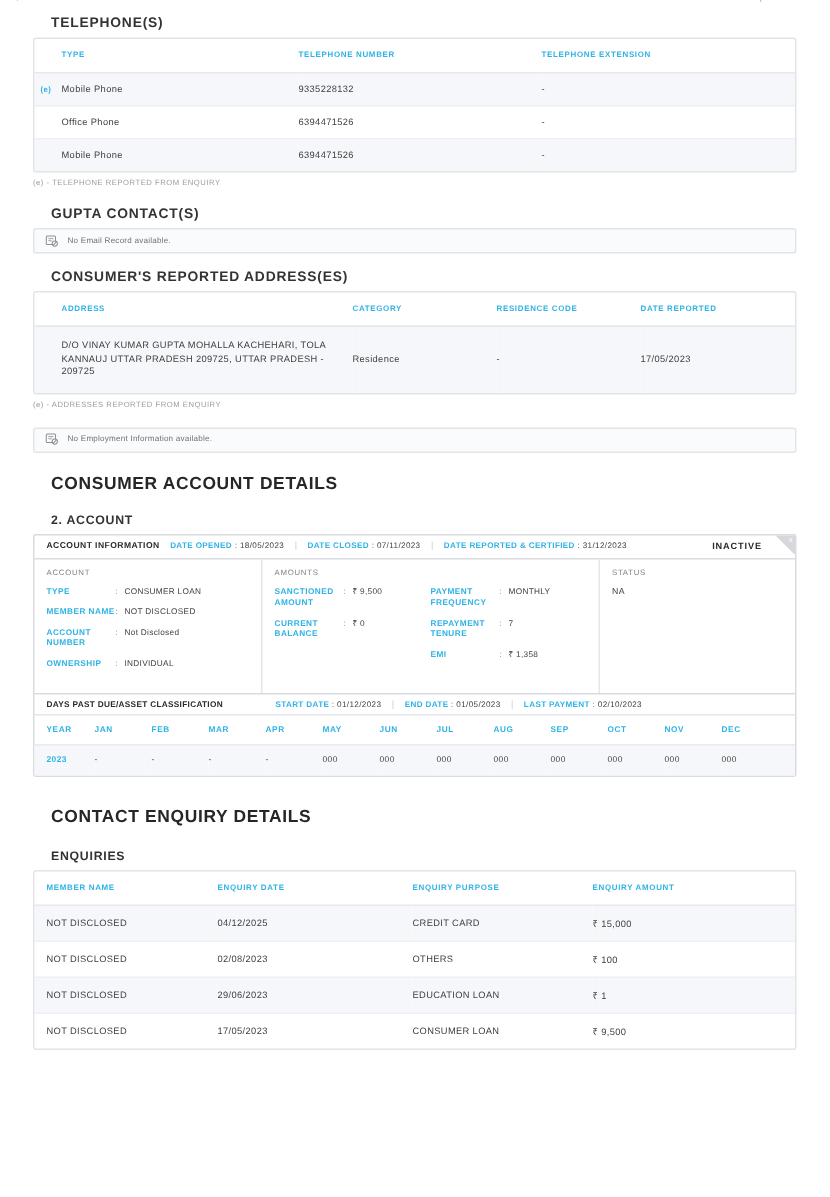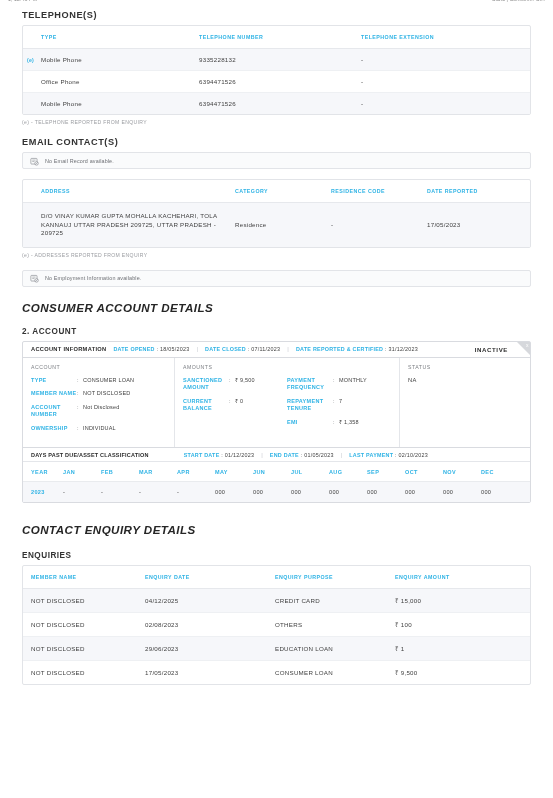--- a/index.html
+++ b/index.html
@@ -31,27 +31,26 @@
   }
 
   .wrap { padding: 0 22px; }
 
   
   .sec-title {
     font-size: 9.2px;
     font-weight: bold;
     letter-spacing: .55px;
     color: #333333;
-    margin: 0 0 5px 0;
+    margin: 0 0 5px 12px;
   }
   .sec-title.big {
     font-size: 11.6px;
     letter-spacing: .45px;
     color: #262626;
-    font-style: italic;
   }
   .sec-title.mid {
     font-size: 8.2px;
     letter-spacing: .5px;
   }
 
   
   .card {
     border: 1px solid #e2e4e8;
     border-radius: 2px;
@@ -299,36 +298,37 @@
           <td>6394471526</td>
           <td>-</td>
         </tr>
       </tbody>
     </table>
   </div>
   <p class="footnote">(e) - TELEPHONE REPORTED FROM ENQUIRY</p>
 
   <div class="spacer-12"></div>
 
-  <h2 class="sec-title">EMAIL CONTACT(S)</h2>
+  <h2 class="sec-title">GUPTA CONTACT(S)</h2>
   <div class="norec">
     <span>
       <svg width="9" height="9" viewBox="0 0 16 16" fill="none" aria-hidden="true">
         <rect x="1.5" y="2.5" width="11" height="10" rx="1.3" stroke="#8b8e93" stroke-width="1.2"></rect>
         <line x1="4" y1="5.5" x2="10" y2="5.5" stroke="#8b8e93" stroke-width="1"></line>
         <line x1="4" y1="8" x2="8" y2="8" stroke="#8b8e93" stroke-width="1"></line>
         <circle cx="11.6" cy="11.4" r="3.1" stroke="#8b8e93" stroke-width="1.2" fill="#fafbfc"></circle>
         <line x1="9.6" y1="13.4" x2="13.6" y2="9.4" stroke="#8b8e93" stroke-width="1.2"></line>
       </svg>
     </span>
     <span class="txt">No Email Record available.</span>
   </div>
 
   <div class="spacer-10"></div>
 
+  <h2 class="sec-title">CONSUMER'S REPORTED ADDRESS(ES)</h2>
   <div class="card">
     <table class="t">
       <colgroup>
           <col style="width:212px">
           <col style="width:96px">
           <col style="width:96px">
           <col>
         </colgroup>
       <thead>
         <tr>

